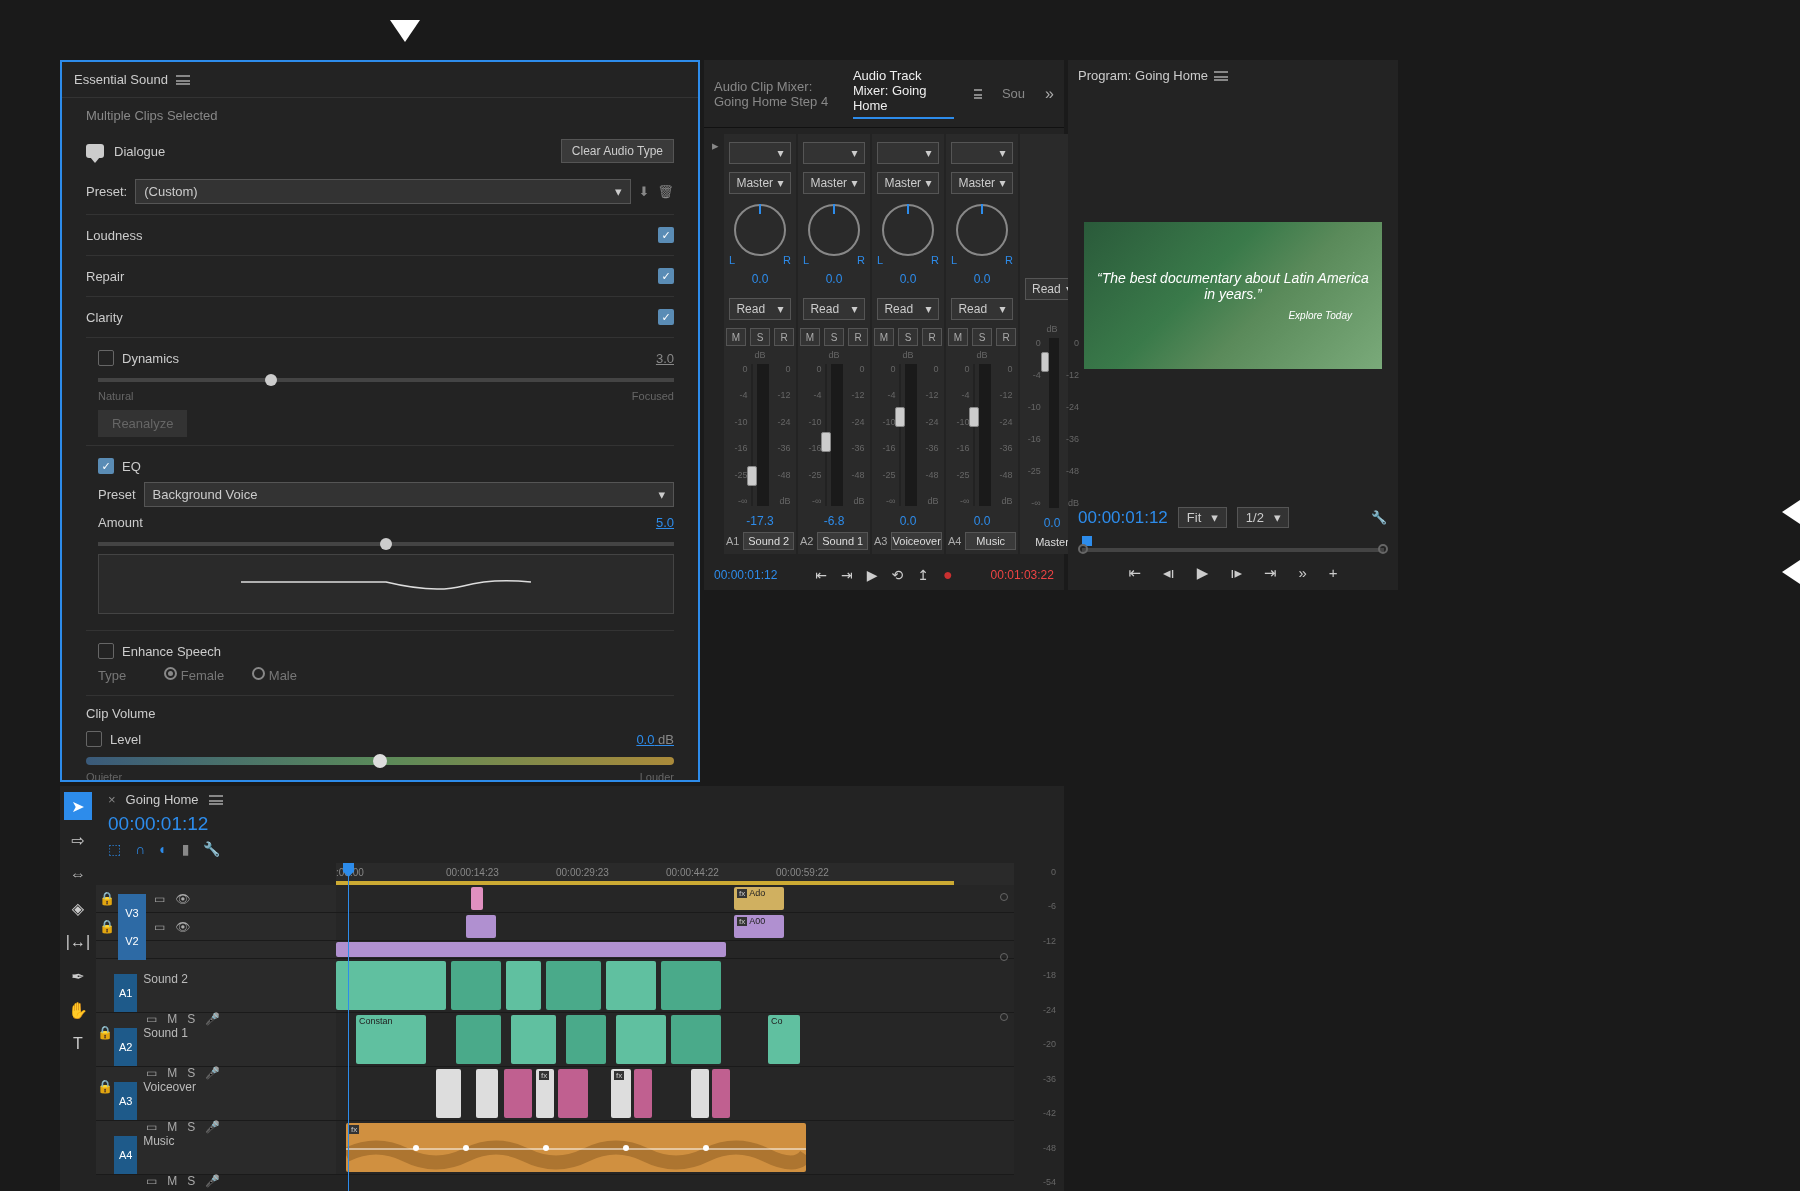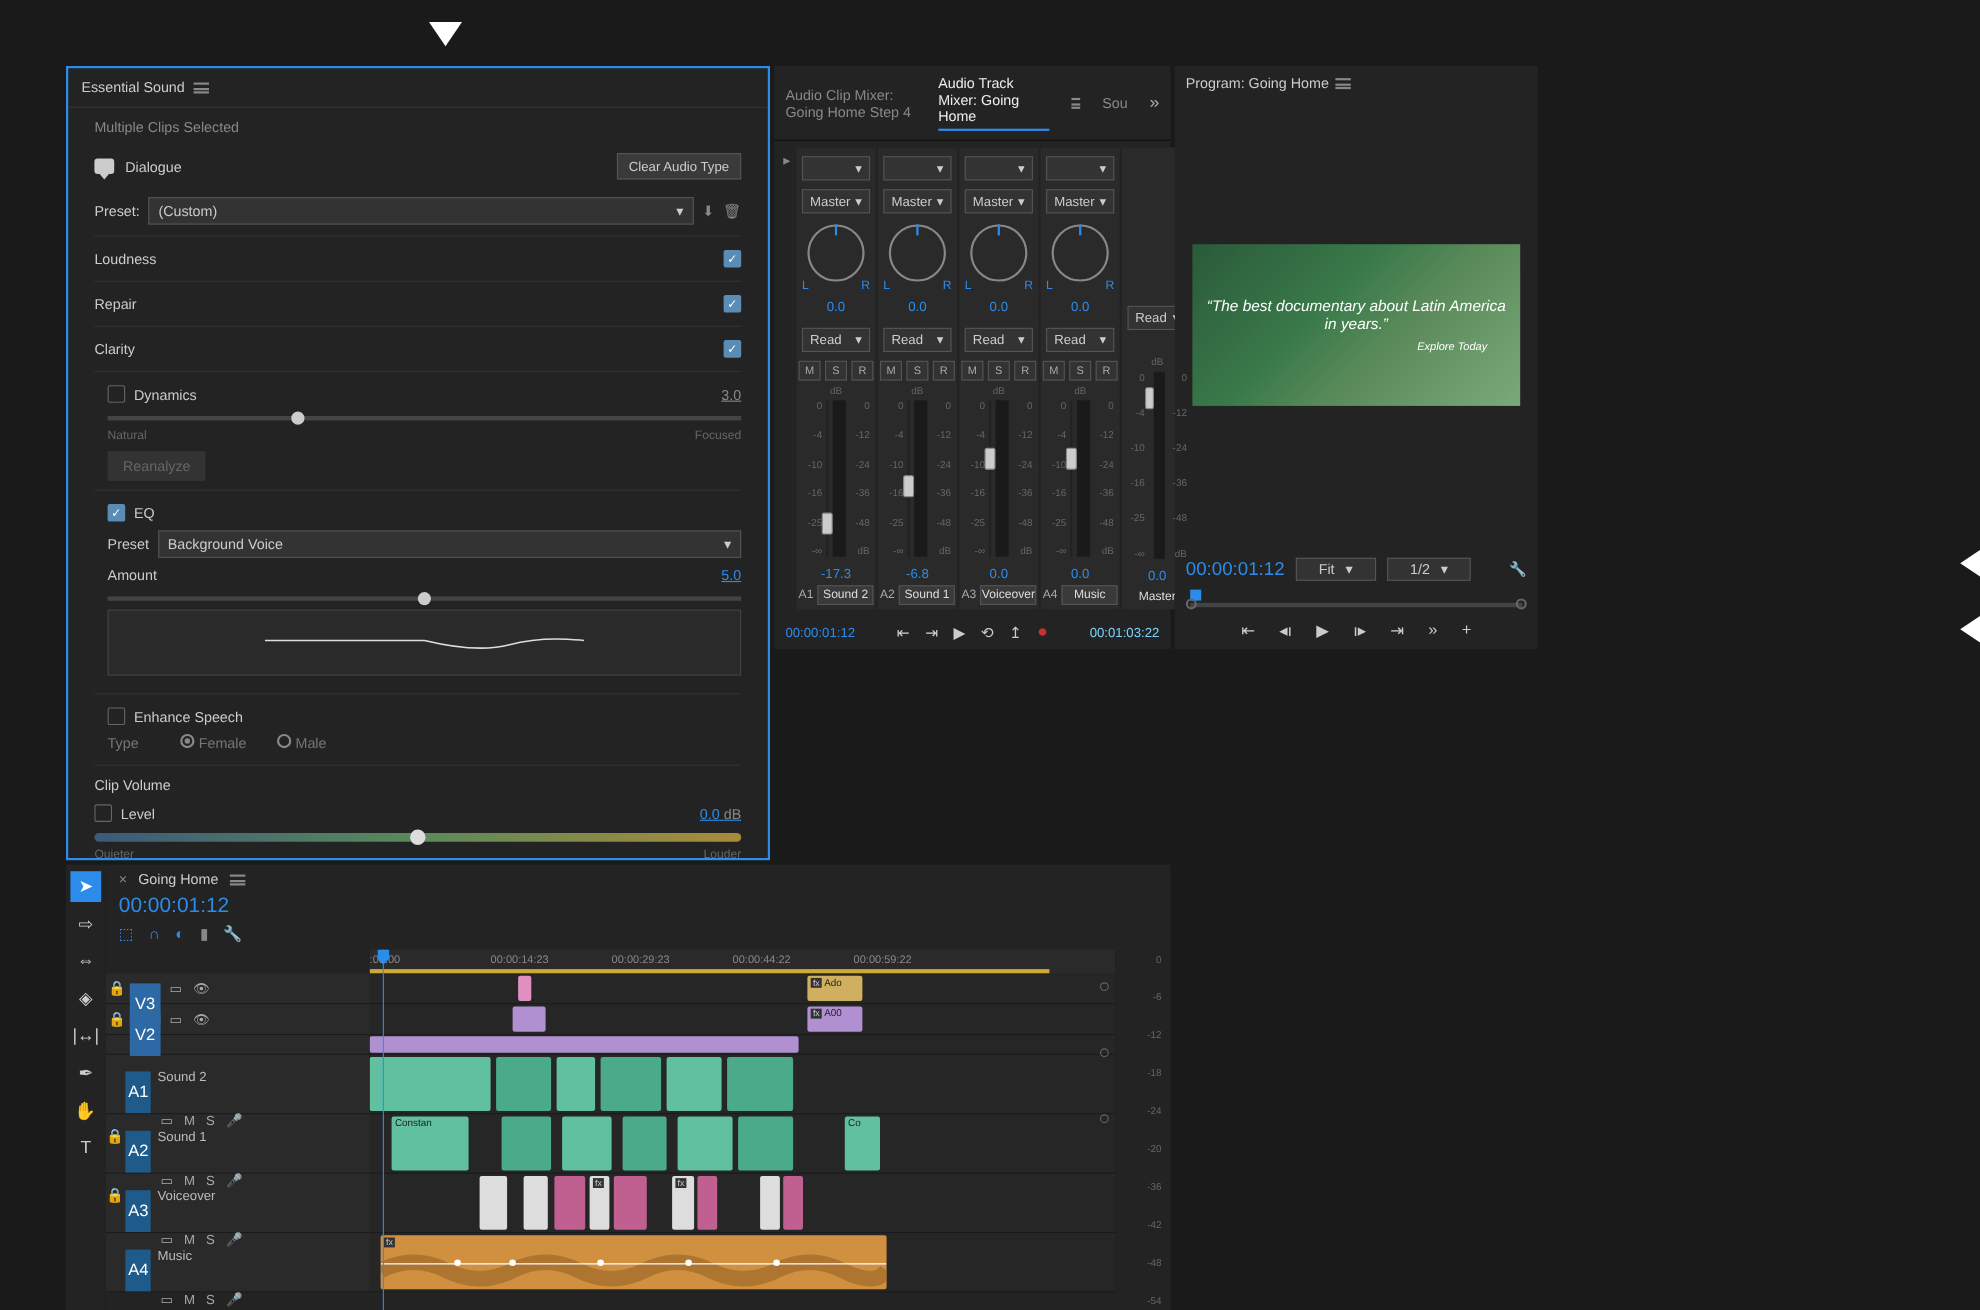--- a/index.html
+++ b/index.html
@@ -37,33 +37,33 @@
 .meter-col { width:12px; background:#1a1a1a; }
 .db-label { font-size:9px; color:#666; }
 .ch-value { color:#2d8ceb; font-size:12px; margin:4px 0; }
 .ch-footer { display:flex; width:100%; align-items:center; gap:4px; }
 .ch-id { color:#aaa; font-size:11px; }
 .ch-name { flex:1; background:#3a3a3a; border:1px solid #555; text-align:center; font-size:11px; color:#ddd; padding:2px 0; }
 .mixer-footer { display:flex; align-items:center; padding:6px 10px; font-size:12px; }
 .mixer-footer .tc { color:#2d8ceb; }
 .mixer-footer .controls { margin-left:auto; margin-right:auto; display:flex; gap:14px; color:#ccc; font-size:14px; align-items:center; }
 .mixer-footer .rec { color:#c93030; font-size:16px; }
-.mixer-footer .dur { color:#7dd3fc; }
+.mixer-footer .dur { color:#ef4444; }
 
 
 .program-panel { background:#232323; display:flex; flex-direction:column; }
 .program-tabs { padding:8px 10px; font-size:13px; display:flex; align-items:center; gap:6px; }
 .program-view { flex:1; padding:16px; display:flex; align-items:center; justify-content:center; }
 .video-frame { width:310px; height:147px; background:linear-gradient(135deg,#2a5a3a,#3a7a4a 40%,#5a8a5a 60%,#7aaa7a); display:flex; flex-direction:column; align-items:center; justify-content:center; color:white; text-align:center; font-family:Georgia,serif; padding:10px; }
 .video-quote { font-size:14px; font-style:italic; }
 .video-src { font-size:10px; font-style:italic; align-self:flex-end; margin-top:8px; margin-right:20px; }
 .program-controls { padding:8px 10px; }
 .pc-row1 { display:flex; align-items:center; gap:10px; }
 .pc-tc { color:#2d8ceb; font-size:17px; font-weight:500; }
-.pc-drop { background:#333; border:1px solid #555; padding:2px 20px; display:flex; gap:10px; align-items:center; }
+.pc-drop { background:#333; border:1px solid #555; padding:2px 8px; display:flex; gap:10px; align-items:center; }
 .pc-wrench { color:#aaa; margin-left:auto; }
 .pc-scrubber { height:24px; position:relative; margin:6px 0; }
 .pc-scrub-track { position:absolute; top:14px; left:4px; right:4px; height:4px; background:#444; }
 .pc-playhead { position:absolute; top:2px; left:4px; width:10px; height:10px; background:#2d8ceb; }
 .pc-end { position:absolute; top:10px; width:10px; height:10px; border:2px solid #666; border-radius:50%; }
 .pc-buttons { display:flex; justify-content:center; gap:22px; font-size:15px; color:#ccc; }
 
 
 .es-panel { background:#232323; border:2px solid #2d8ceb; display:flex; flex-direction:column; grid-row:1 / 3; overflow:hidden; }
 .es-header { padding:10px 12px; display:flex; align-items:center; gap:8px; border-bottom:1px solid #333; }
@@ -105,21 +105,21 @@
 .tl-close { color:#888; }
 .tl-subhead { padding:0 12px 6px; display:flex; gap:16px; align-items:center; }
 .tl-tc { color:#2d8ceb; font-size:19px; font-weight:500; }
 .tl-icons { display:flex; gap:14px; color:#888; font-size:14px; }
 .tl-icons .blue { color:#2d8ceb; }
 .tl-body { flex:1; display:flex; }
 .track-head-col { width:240px; }
 .track-head { display:flex; align-items:center; border-bottom:1px solid #1a1a1a; height:28px; background:#2a2a2a; }
 .track-head.tall { height:54px; flex-wrap:wrap; align-content:center; }
 .lock-icon { width:22px; text-align:center; color:#888; }
-.track-id { width:28px; height:38px; display:flex; align-items:center; justify-content:center; font-size:15px;margin-top:28px; }
+.track-id { width:28px; height:38px; display:flex; align-items:center; justify-content:center; font-size:11px;margin-top:28px; }
 .track-id.v { background:#2d6aa5; color:#fff; }
 .track-id.a { background:#1e5a8a; color:#fff; }
 .track-btns { display:flex; gap:10px; padding:0 8px; color:#aaa; font-size:12px; align-items:center; }
 .track-name { font-size:12px; color:#bbb; padding-left:6px; width:100%; }
 .tracks-col { flex:1; position:relative; overflow:hidden; }
 .ruler { height:22px; background:#2a2a2a; display:flex; font-size:10px; color:#888; position:relative; }
 .ruler-tick { position:absolute; top:4px; }
 .ruler-yellow { position:absolute; bottom:0; height:4px; background:#ccaa33; }
 .playhead-line { position:absolute; top:0; bottom:0; width:1px; background:#2d8ceb; z-index:5; }
 .playhead-head { position:absolute; top:0; width:11px; height:14px; background:#2d8ceb; transform:translateX(-5px); z-index:5; clip-path:polygon(0 0,100% 0,100% 60%,50% 100%,0 60%); }

